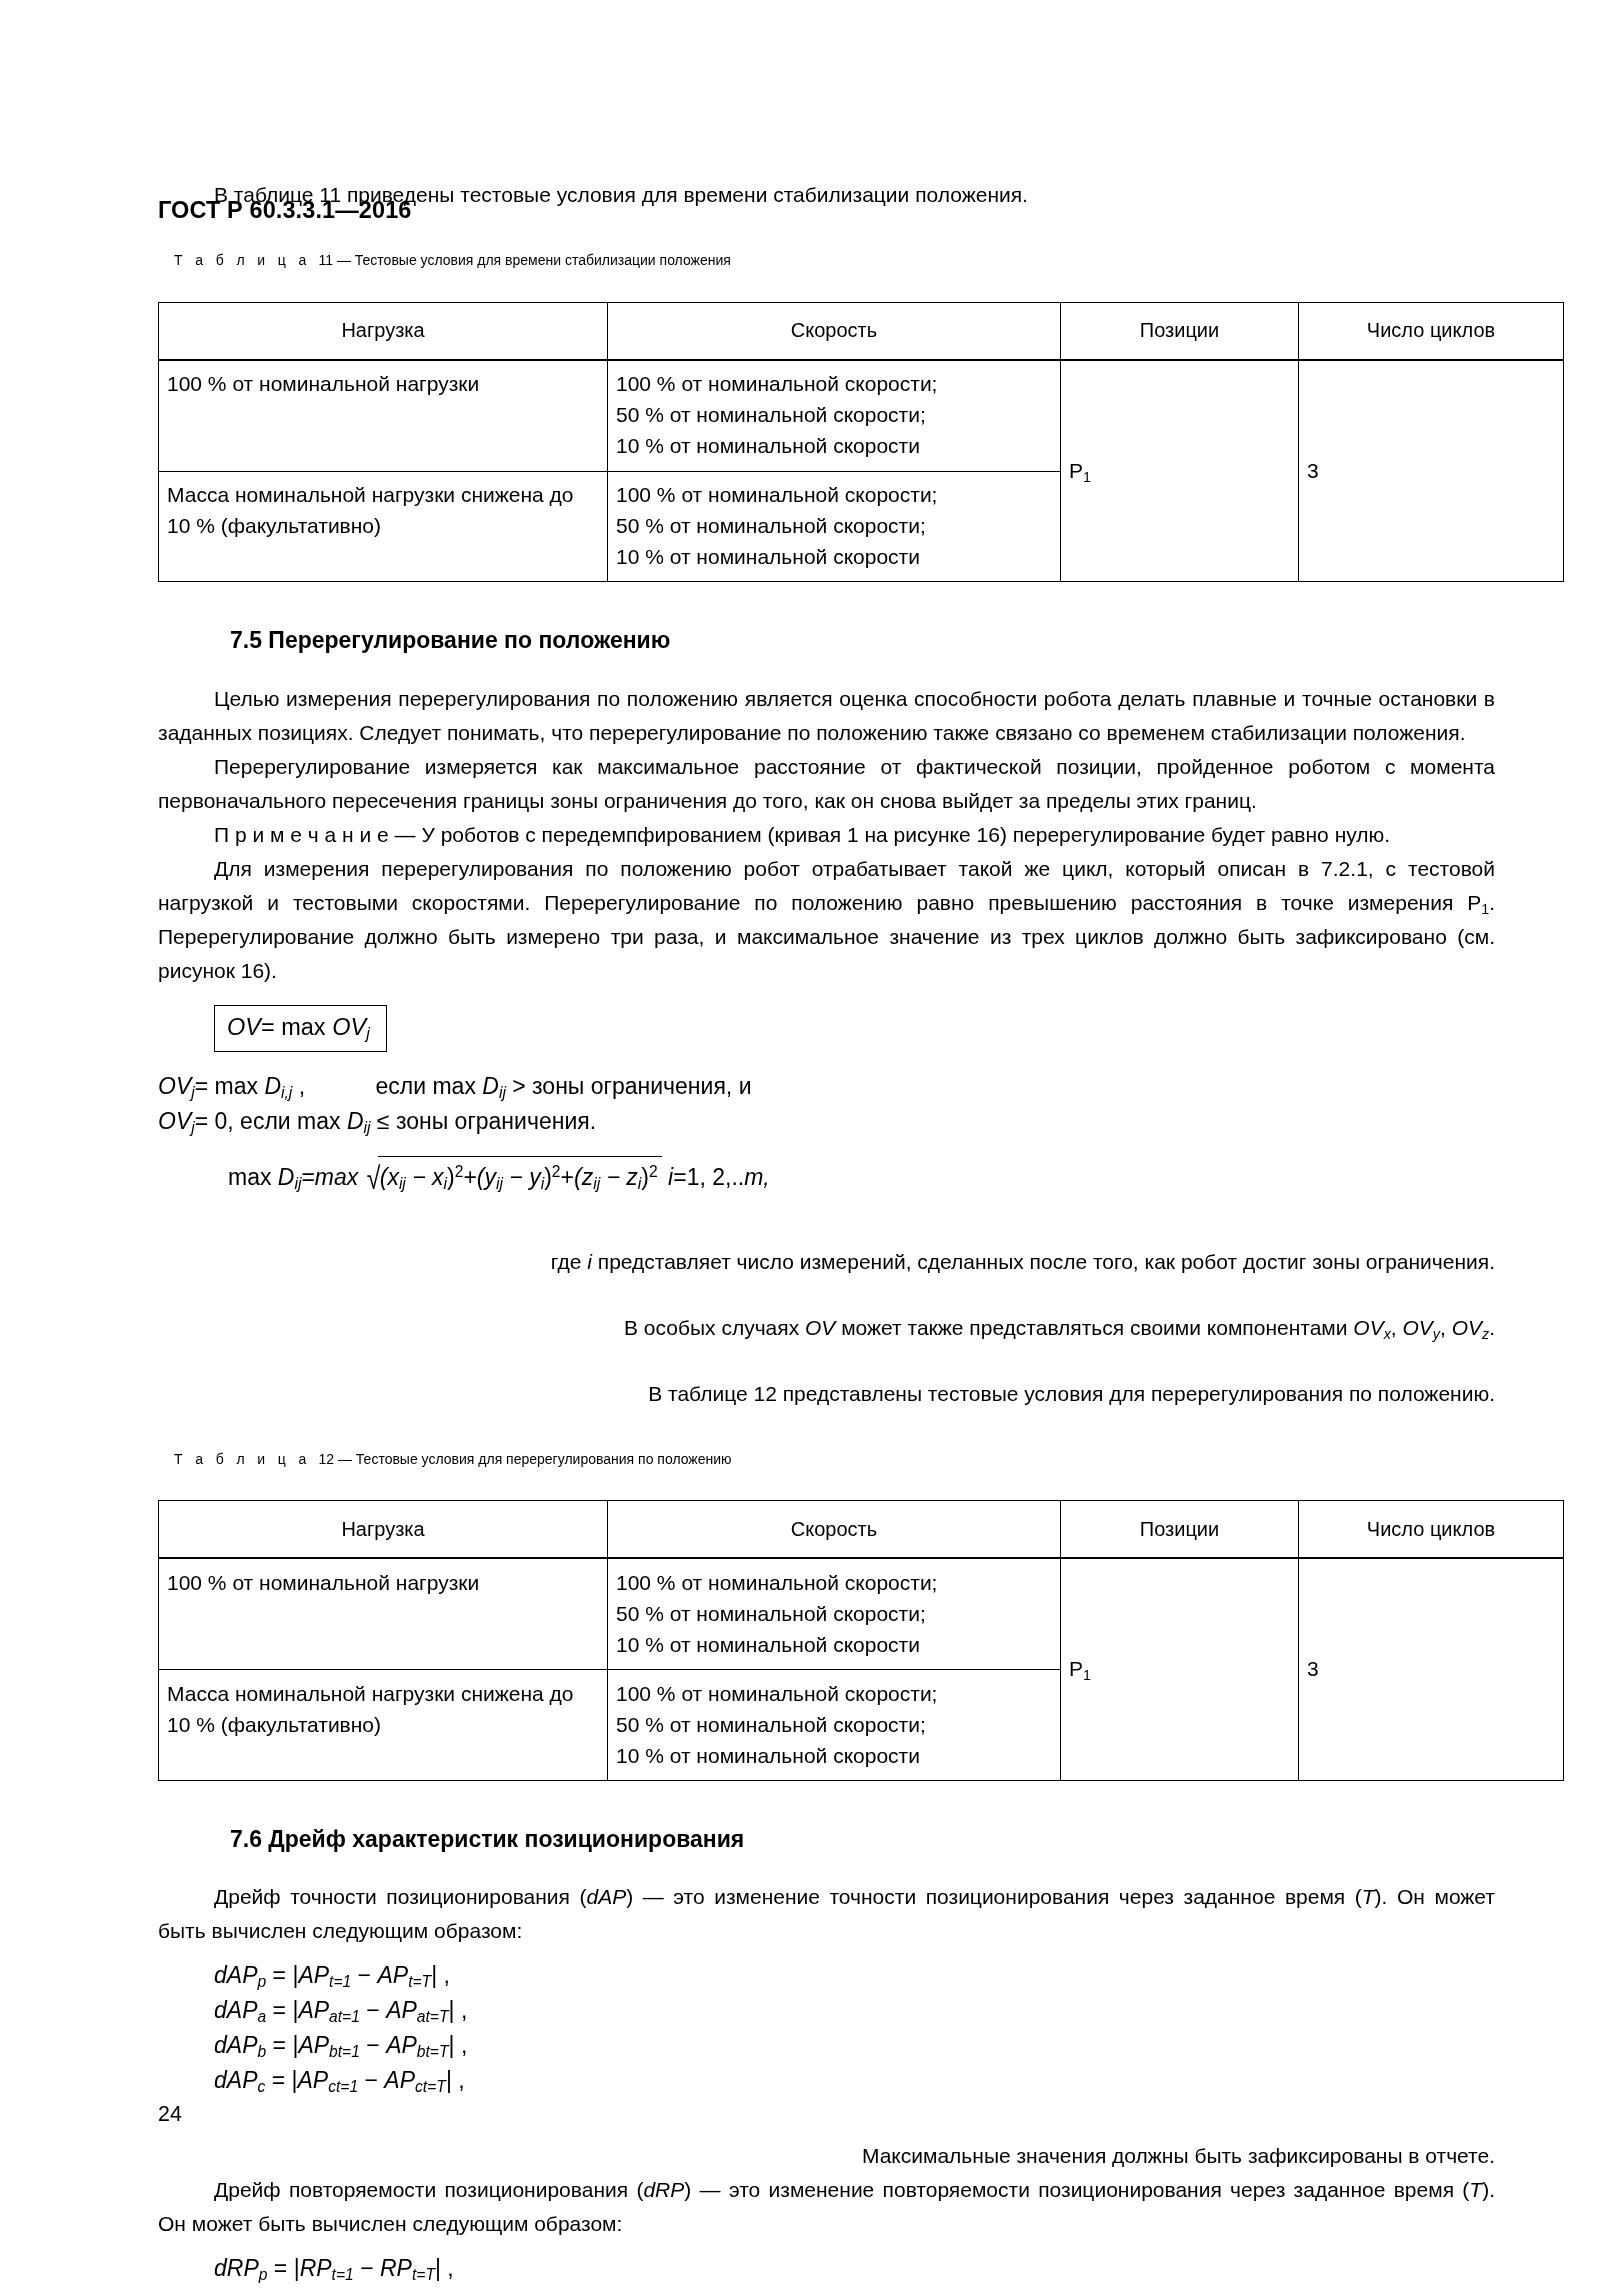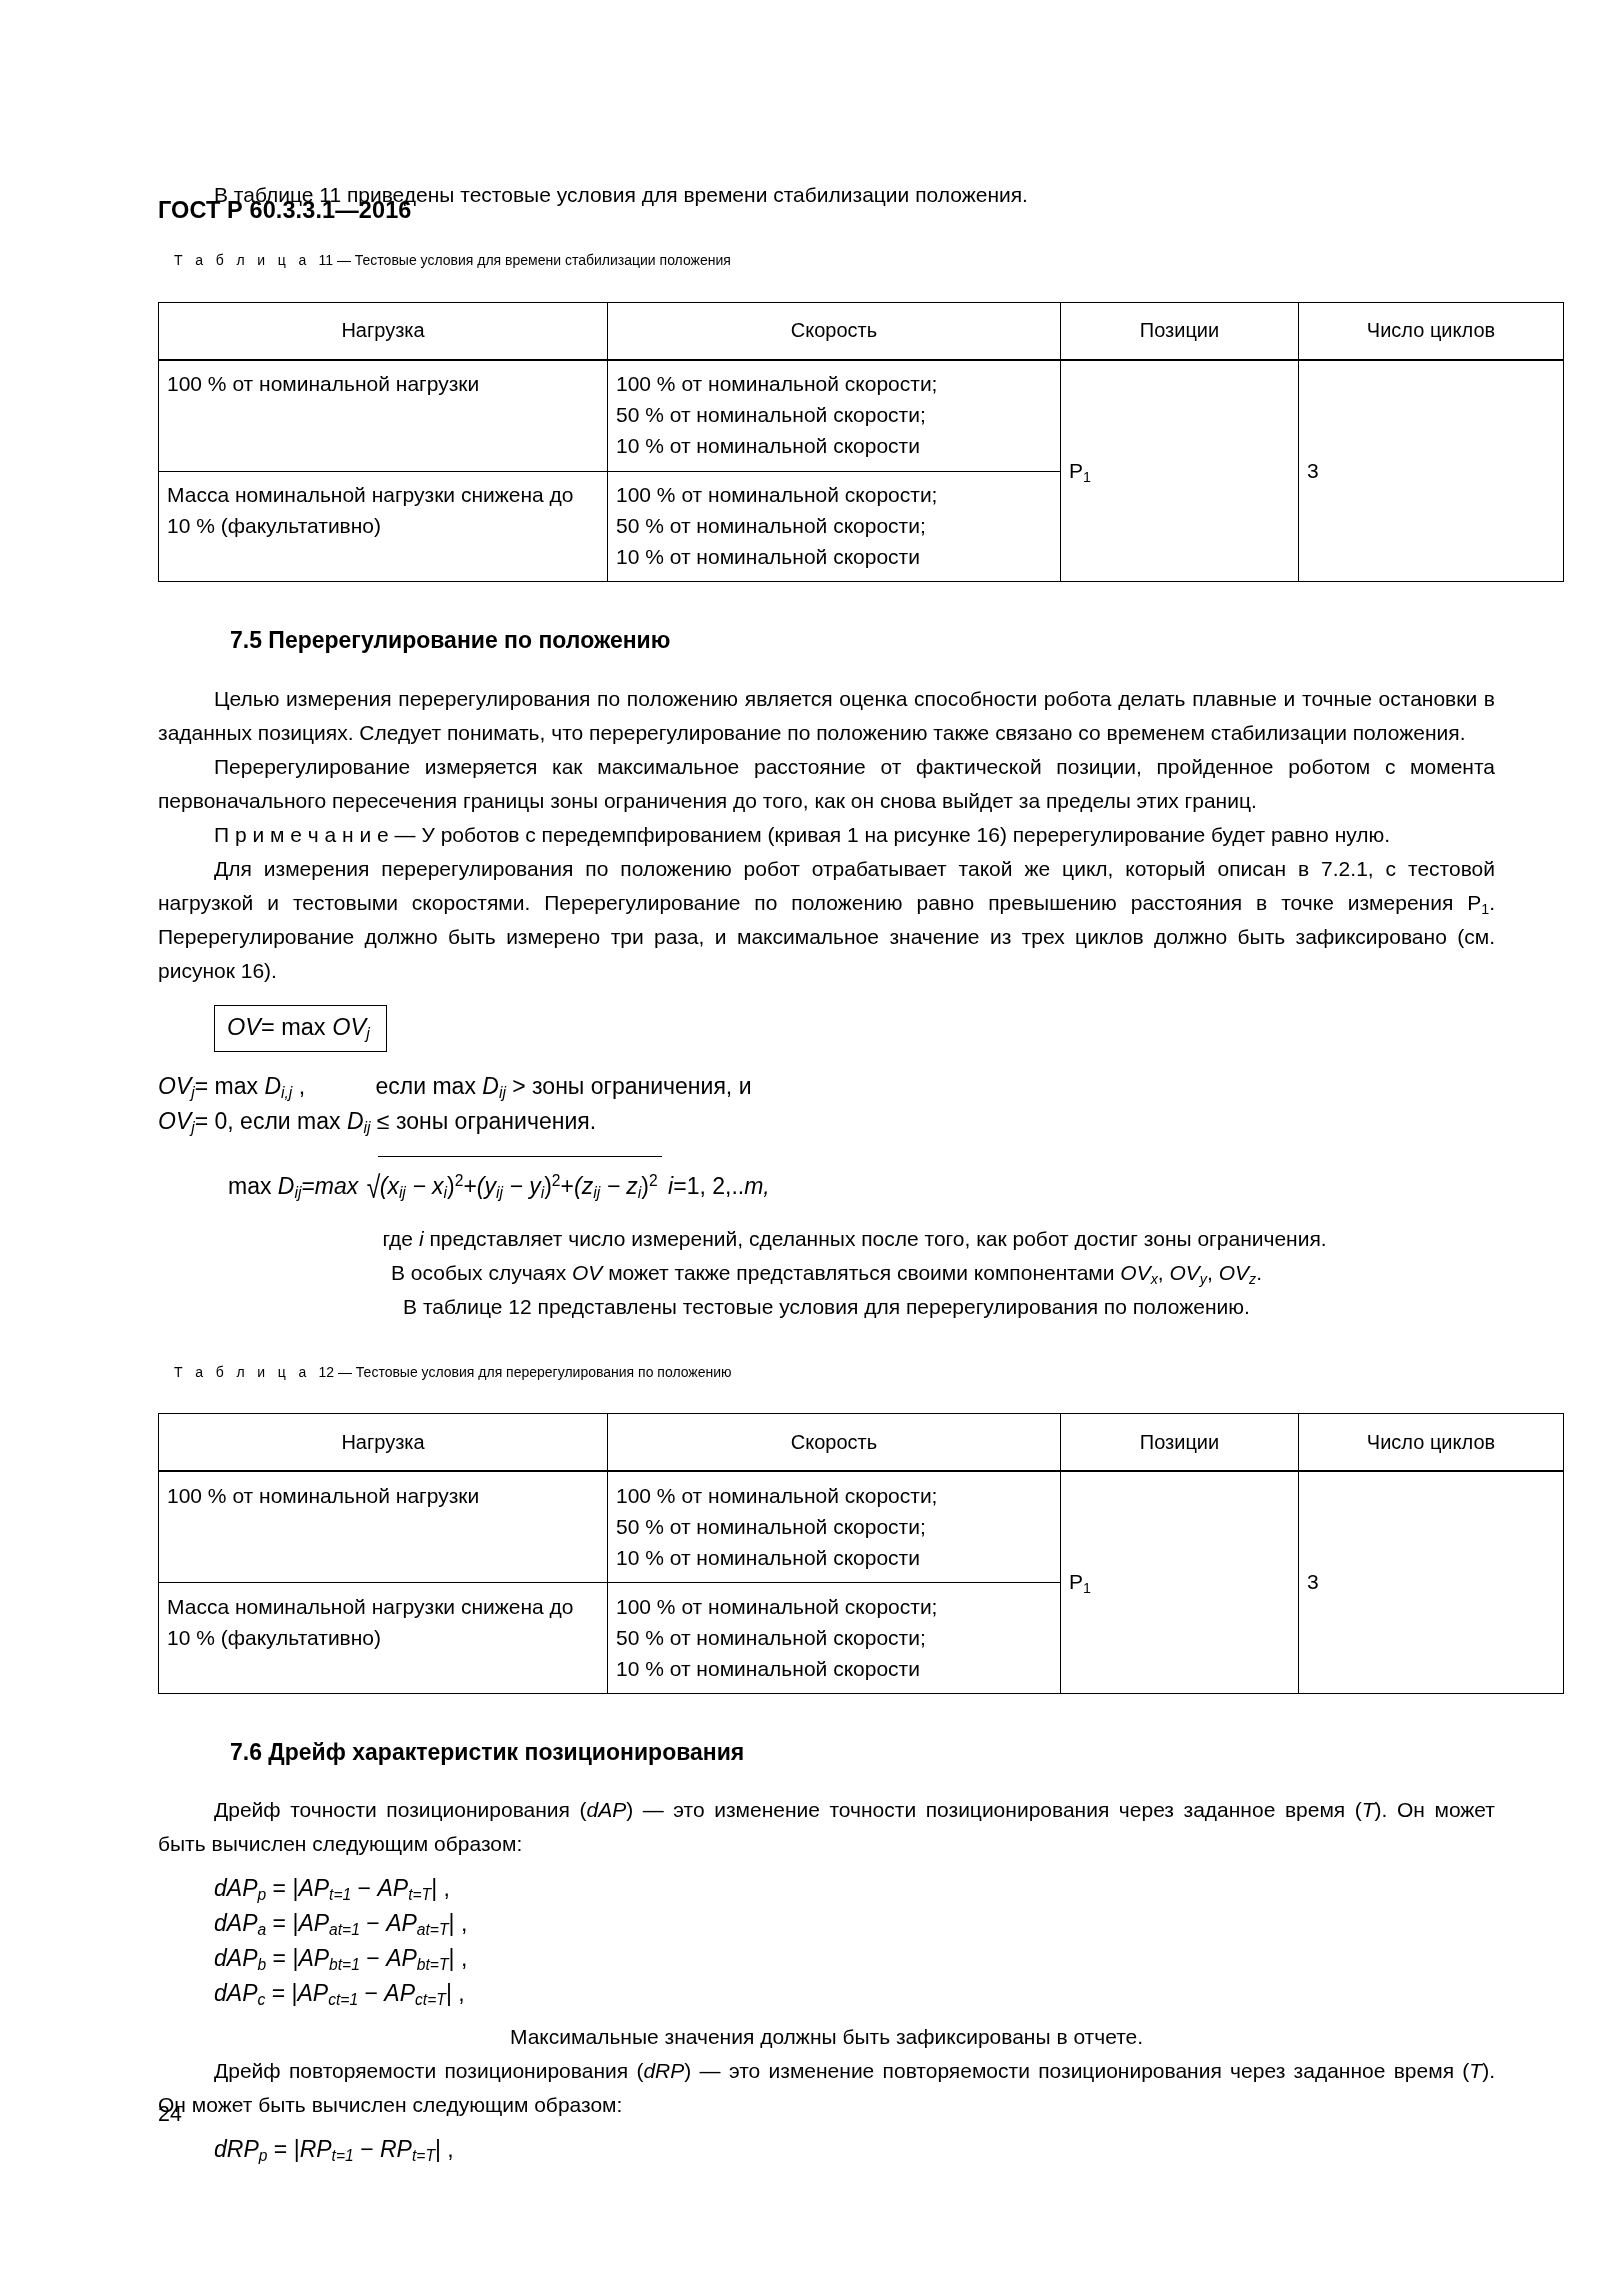--- a/index.html
+++ b/index.html
@@ -42,21 +42,21 @@
   
   .para {
     font-size: 21px;
     line-height: 34px;
     text-align: justify;
     text-indent: 56px;
     margin: 0;
     hyphens: manual;
   }
   .para.noindent { text-indent: 0; }
-  .para.nojust { text-align: center; }
+  .para.nojust { text-align: right; margin-top: 32px; }
 
   .caption {
     font-size: 14px;
     line-height: 31px;
     margin: 16px;
     white-space: nowrap;
   }
   .caption .sp {
     letter-spacing: 4.4px;
   }
@@ -142,21 +142,21 @@
   .radic {
     display: inline-block;
     font-size: 31px;
     line-height: 23px;
     vertical-align: -4px;
     transform: scaleX(0.8);
   }
   .radicand {
     display: inline-block;
     border-top: 1.7px solid #000;
-    padding: 12px 4px 0 2px;
+    padding: 3px 4px 0 2px;
     margin-left: -4px;
   }
 
   .gap-s { height: 9.4px; }
   .gap-m { height: 17.4px; }
   .gap-l { height: 27px; }
 
   .page-number {
     position: absolute;
     left: 158px;

